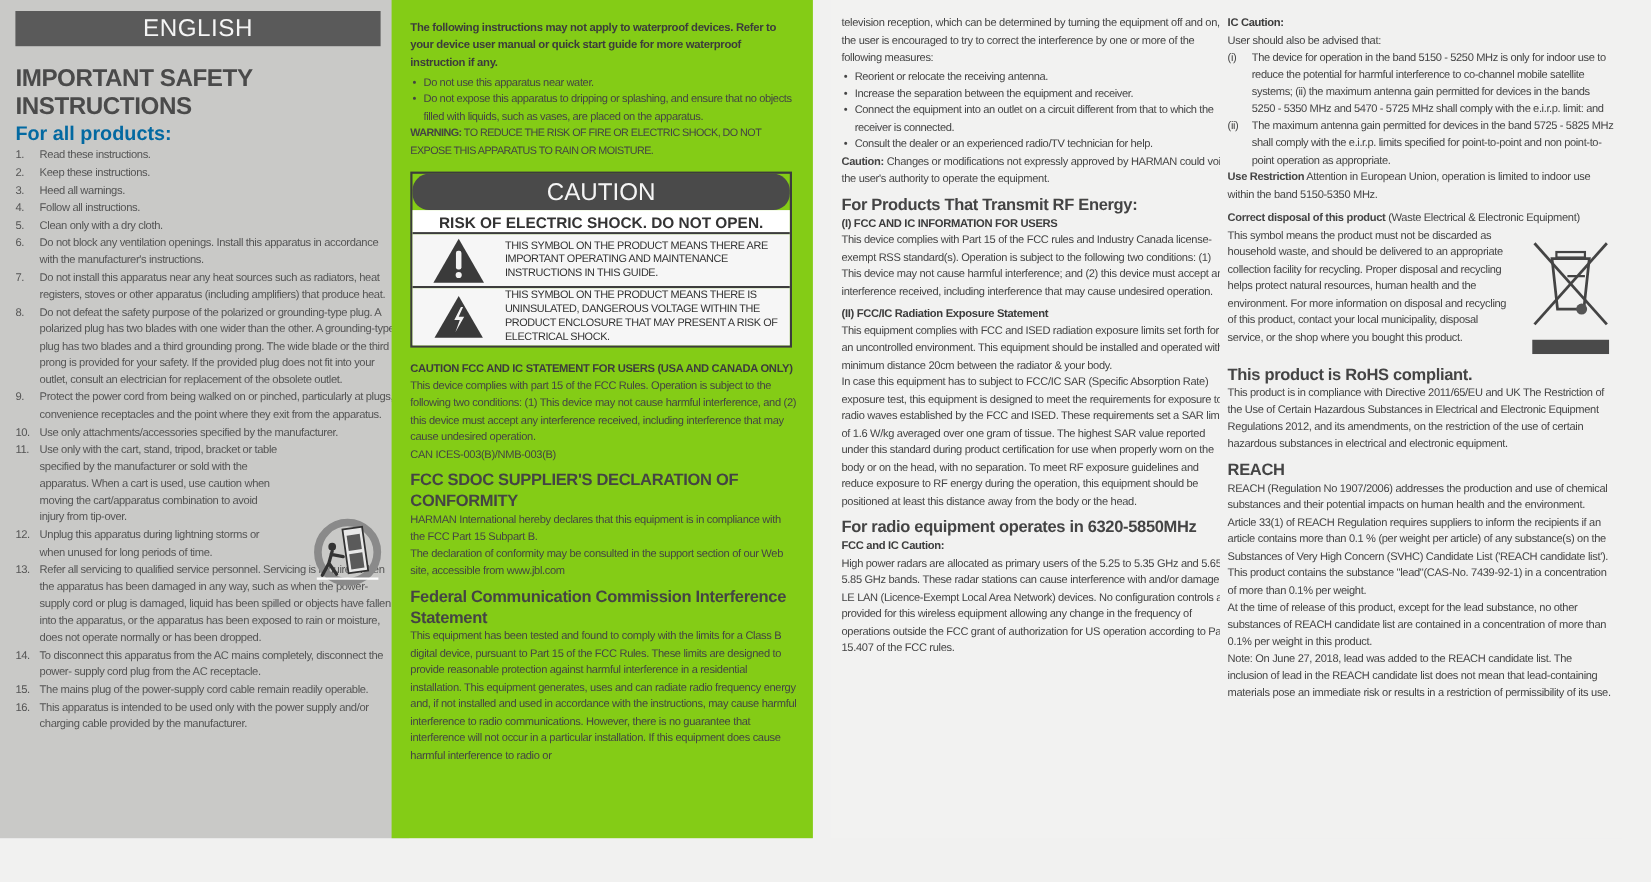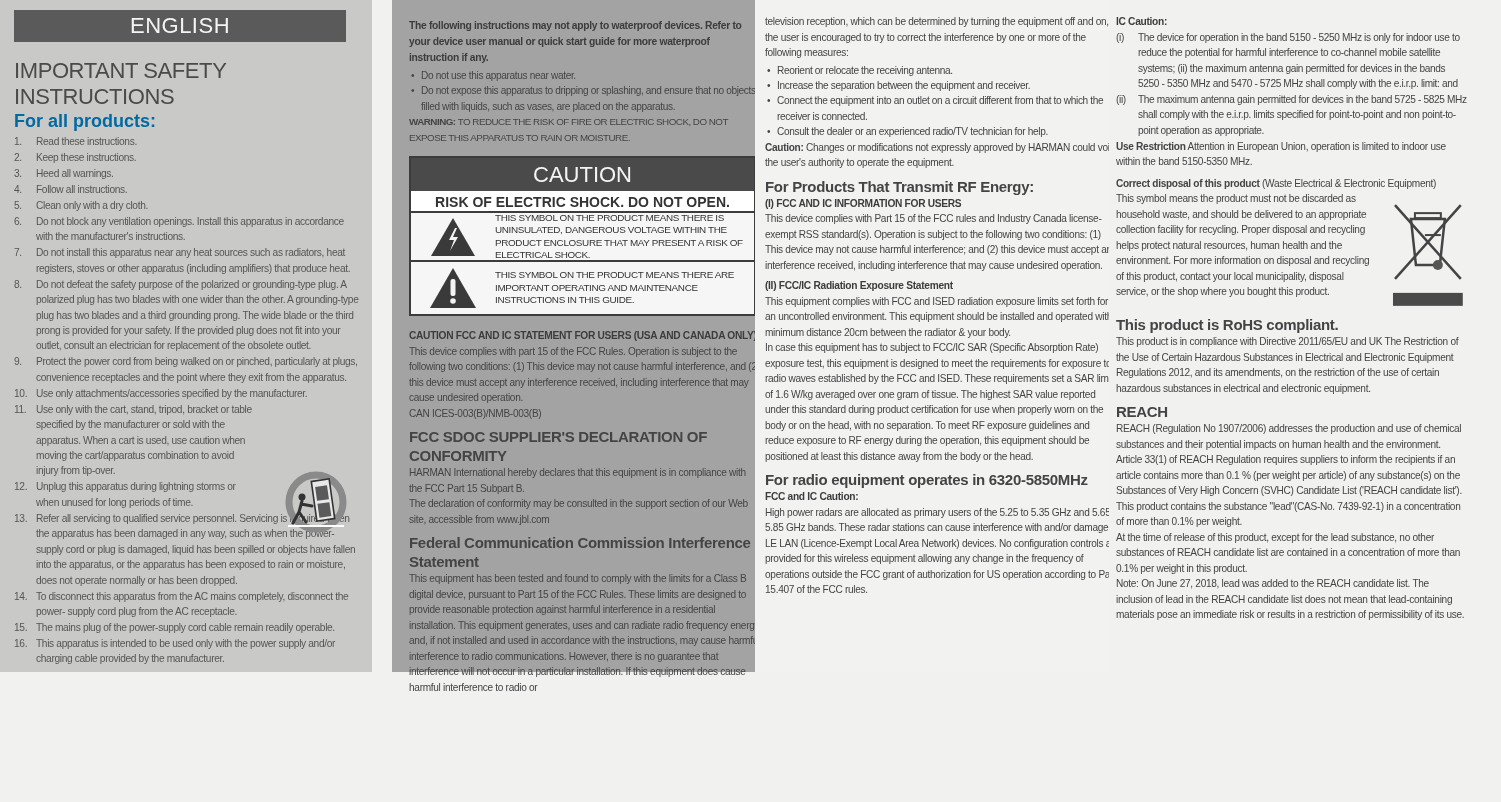--- a/index.html
+++ b/index.html
@@ -3,35 +3,35 @@
 <meta charset="utf-8">
 <style>
   * { box-sizing: border-box; margin: 0; padding: 0; }
   html, body { width: 1501px; height: 802px; overflow: hidden; }
   body {
     font-family: "Liberation Sans", "DejaVu Sans", sans-serif;
     background: #f1f1f0;
     color: #3a3a3a;
     position: relative;
   }
-  .page { position: absolute; top: 0; height: 672px; }
+  .page { position: absolute; top: 0; height: 762px; }
   #col1 {
     left: 0; width: 372px; background: #c9c9c7;
     padding: 10px 12px 0 10px;
   }
-  #col2 { left: 392px; width: 383px; background: #a3a3a3; padding: 18px 14px 0 17px; }
+  #col2 { left: 356px; width: 383px; background: #84cc16; padding: 18px 14px 0 17px; }
   #col3 { left: 755px; width: 380px; background: #f2f2f1; padding: 14px 14px 0 10px; }
   #col4 { left: 1109px; width: 366px; background: #f1f1f0; padding: 14px 8px 0 7px; }
 
   .lang-bar {
     background: #5a5a5a; color: #f4f4f4; text-align: center;
     font-size: 22px; height: 32px; line-height: 32px; letter-spacing: 0.5px;
     margin: 0 14px 16px 4px;
   }
-  .h-main { font-size: 22px; font-weight: normal; color: #4a4a4a; letter-spacing: -0.4px; line-height: 26px; margin-left: 4px; }
+  .h-main { font-size: 22px; font-weight: bold; color: #4a4a4a; letter-spacing: -0.4px; line-height: 26px; margin-left: 4px; }
   .h-sub { font-size: 18px; font-weight: bold; color: #0369a1; line-height: 22px; margin-left: 4px; margin-bottom: 2px; }
 
   .numlist { list-style: none; }
   .numlist li {
     display: flex; font-size: 10.2px; line-height: 15.4px; color: #555;
     letter-spacing: -0.35px; transform-origin: left;
   }
   .numlist .num { width: 26px; flex: 0 0 26px; padding-left: 4px; }
   .numlist .txt { flex: 1; }
   .numlist li.narrow .txt { max-width: 220px; }
@@ -40,21 +40,21 @@
   .cart-icon { position: absolute; left: 284px; top: 470px; width: 64px; height: 64px; }
 
   p, .para { font-size: 10.1px; line-height: 15.5px; letter-spacing: -0.3px; color: #444; }
   .intro { font-weight: bold; font-size: 10.3px; line-height: 16px; color: #3c3c3c; }
   ul.bul { list-style: none; margin: 2px 0 0; }
   ul.bul li { display: flex; font-size: 10.1px; line-height: 15.4px; color: #444; letter-spacing: -0.35px; }
   ul.bul li .dot { width: 12px; flex: 0 0 12px; padding-left: 2px; }
   .warning { font-size: 9.8px; line-height: 15.5px; color: #444; letter-spacing: -0.5px; }
 
   .caution-box { border: 2px solid #3c3c3c; margin: 11px 2px 12px 0; width: 347px; }
-  .caution-head { background: #4a4a4a; color: #f4f4f4; text-align: center; font-size: 22px; height: 33px; line-height: 33px; }
+  .caution-head { background: #4a4a4a; color: #f4f4f4; text-align: center; font-size: 22px; height: 33px; line-height: 33px; border-radius: 15px; }
   .caution-sub { background: #fff; text-align: center; font-weight: bold; font-size: 14px; height: 22px; line-height: 22px; color: #333; border-bottom: 2px solid #3c3c3c; }
   .caution-row { display: flex; height: 49px; border-bottom: 2px solid #3c3c3c; background: #f6f6f6; align-items: center; }
   .caution-row:last-child { border-bottom: none; height: 52px; }
   .caution-row .sym { width: 84px; flex: 0 0 84px; display: flex; justify-content: center; }
   .caution-row .ctxt { font-size: 9.9px; line-height: 12.5px; letter-spacing: -0.35px; color: #333; }
 
   .h-sec { font-size: 15px; font-weight: bold; color: #444; line-height: 19px; letter-spacing: -0.3px; margin-top: 6px; }
   .h-small { font-size: 10.2px; font-weight: bold; color: #3c3c3c; line-height: 15.5px; letter-spacing: -0.3px; }
 
   .roman { display: flex; font-size: 10.1px; line-height: 15.6px; color: #444; letter-spacing: -0.35px; }
@@ -159,36 +159,36 @@
         <span>Do not expose this apparatus to dripping or splashing, and ensure that no objects filled with liquids, such as vases, are placed on the apparatus.</span>
       </li>
   </ul>
   <p class="warning"><b>WARNING:</b> <span>TO REDUCE THE RISK OF FIRE OR ELECTRIC SHOCK, DO NOT EXPOSE THIS APPARATUS TO RAIN OR MOISTURE.</span></p>
 
   <div class="caution-box">
     <div class="caution-head">CAUTION</div>
     <div class="caution-sub">RISK OF ELECTRIC SHOCK. DO NOT OPEN.</div>
     <div class="caution-row">
       <div class="sym">
-        <svg width="48" height="42" viewBox="0 0 48 42">
-          <polygon points="24,2 46,40 2,40" fill="#3a3a3a"></polygon>
-          <path d="M26 12 L20 24 L25 24 L21 35 L29 21 L24 21 L28 12 Z" fill="#f3f3f3"></path>
-        </svg>
-      </div>
-      <div class="ctxt">THIS SYMBOL ON THE PRODUCT MEANS THERE IS UNINSULATED, DANGEROUS VOLTAGE WITHIN THE PRODUCT ENCLOSURE THAT MAY PRESENT A RISK OF ELECTRICAL SHOCK.</div>
-    </div>
-    <div class="caution-row">
-      <div class="sym">
         <svg width="50" height="44" viewBox="0 0 50 44">
           <polygon points="25,2 48,42 2,42" fill="#3a3a3a"></polygon>
           <rect x="22.5" y="13" width="5" height="17" rx="2" fill="#f3f3f3"></rect>
           <circle cx="25" cy="35" r="2.8" fill="#f3f3f3"></circle>
         </svg>
       </div>
       <div class="ctxt">THIS SYMBOL ON THE PRODUCT MEANS THERE ARE IMPORTANT OPERATING AND MAINTENANCE INSTRUCTIONS IN THIS GUIDE.</div>
+    </div>
+    <div class="caution-row">
+      <div class="sym">
+        <svg width="48" height="42" viewBox="0 0 48 42">
+          <polygon points="24,2 46,40 2,40" fill="#3a3a3a"></polygon>
+          <path d="M26 12 L20 24 L25 24 L21 35 L29 21 L24 21 L28 12 Z" fill="#f3f3f3"></path>
+        </svg>
+      </div>
+      <div class="ctxt">THIS SYMBOL ON THE PRODUCT MEANS THERE IS UNINSULATED, DANGEROUS VOLTAGE WITHIN THE PRODUCT ENCLOSURE THAT MAY PRESENT A RISK OF ELECTRICAL SHOCK.</div>
     </div>
   </div>
 
   <div class="h-small">CAUTION FCC AND IC STATEMENT FOR USERS (USA AND CANADA ONLY)</div>
   <p>This device complies with part 15 of the FCC Rules. Operation is subject to the following two conditions: (1) This device may not cause harmful interference, and (2) this device must accept any interference received, including interference that may cause undesired operation.</p>
   <p>CAN ICES-003(B)/NMB-003(B)</p>
   <div class="h-sec">FCC SDOC SUPPLIER'S DECLARATION OF CONFORMITY</div>
   <p>HARMAN International hereby declares that this equipment is in compliance with the FCC Part 15 Subpart B.</p>
   <p>The declaration of conformity may be consulted in the support section of our Web site, accessible from www.jbl.com</p>
   <div class="h-sec">Federal Communication Commission Interference Statement</div>
@@ -222,20 +222,21 @@
   <div class="h-small" style="margin-top:5px">(II) FCC/IC Radiation Exposure Statement</div>
   <p>This equipment complies with FCC and ISED radiation exposure limits set forth for an uncontrolled environment. This equipment should be installed and operated with minimum distance 20cm between the radiator &amp; your body.</p>
   <p>In case this equipment has to subject to FCC/IC SAR (Specific Absorption Rate) exposure test, this equipment is designed to meet the requirements for exposure to radio waves established by the FCC and ISED. These requirements set a SAR limit of 1.6 W/kg averaged over one gram of tissue. The highest SAR value reported under this standard during product certification for use when properly worn on the body or on the head, with no separation. To meet RF exposure guidelines and reduce exposure to RF energy during the operation, this equipment should be positioned at least this distance away from the body or the head.</p>
   <div class="h-sec">For radio equipment operates in 6320-5850MHz</div>
   <div class="h-small">FCC and IC Caution:</div>
   <p>High power radars are allocated as primary users of the 5.25 to 5.35 GHz and 5.65 to 5.85 GHz bands. These radar stations can cause interference with and/or damage to LE LAN (Licence-Exempt Local Area Network) devices. No configuration controls are provided for this wireless equipment allowing any change in the frequency of operations outside the FCC grant of authorization for US operation according to Part 15.407 of the FCC rules.</p>
 </div>
 
 <div class="page" id="col4">
   <div class="h-small">IC Caution:</div>
+  <p>User should also be advised that:</p>
   <div class="roman">
       <span class="rn">(i)</span>
       <span>The device for operation in the band 5150 - 5250 MHz is only for indoor use to reduce the potential for harmful interference to co-channel mobile satellite systems; (ii) the maximum antenna gain permitted for devices in the bands 5250 - 5350 MHz and 5470 - 5725 MHz shall comply with the e.i.r.p. limit: and</span>
     </div>
   <div class="roman">
       <span class="rn">(ii)</span>
       <span>The maximum antenna gain permitted for devices in the band 5725 - 5825 MHz shall comply with the e.i.r.p. limits specified for point-to-point and non point-to-point operation as appropriate.</span>
     </div>
   <p><b>Use Restriction</b> <span>Attention in European Union, operation is limited to indoor use within the band 5150-5350 MHz.</span></p>
 

